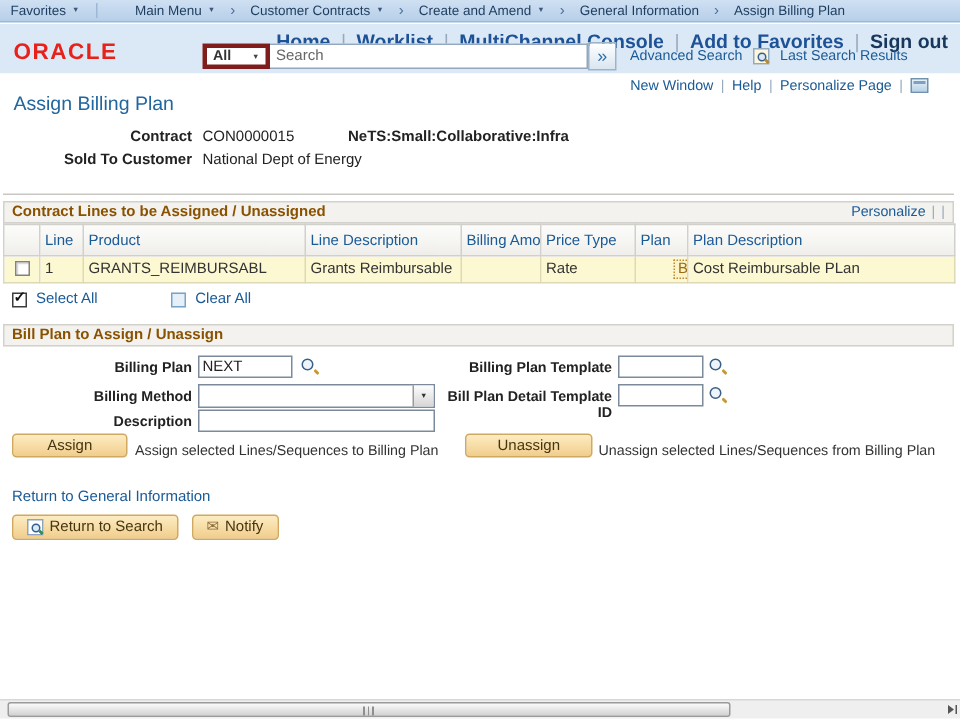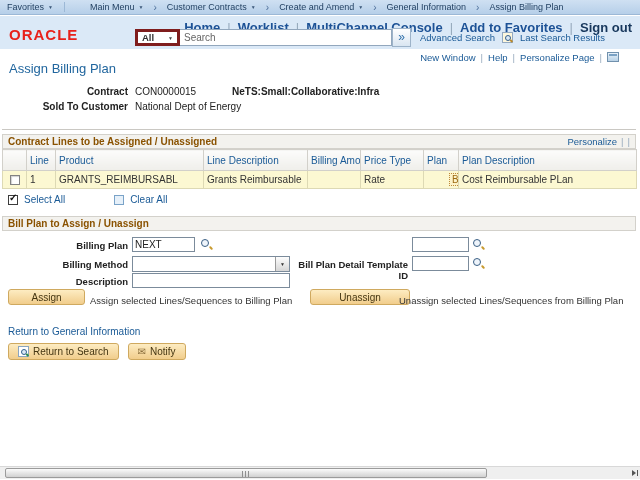--- a/index.html
+++ b/index.html
@@ -278,38 +278,39 @@
     </div>
 
     <div class="sectionbar planbar">
       <span class="sectitle">Bill Plan to Assign / Unassign</span>
     </div>
 
     <span class="flabel" style="top:191px;left:0;width:128px">Billing Plan</span>
     <input class="finput" style="top: 188px; left: 132px; width: 63px;" value="NEXT">
     <span class="lookup" style="top:189px;left:200px"></span>
 
+    <span class="flabel" style="top:191px;left:288px;width:120px">Billing Plan Template</span>
     <input class="finput" style="top: 188px; left: 412px; width: 57px;">
     <span class="lookup" style="top:189px;left:472px"></span>
 
     <span class="flabel" style="top:210px;left:0;width:128px">Billing Method</span>
     <span class="combo" style="top:207px;left:132px">
       <span class="cbtn">▼</span>
     </span>
 
     <span class="flabel" style="top:210px;left:288px;width:120px">Bill Plan Detail Template ID</span>
     <input class="finput" style="top: 207px; left: 412px; width: 57px;">
     <span class="lookup" style="top:208px;left:472px"></span>
 
     <span class="flabel" style="top:227px;left:0;width:128px">Description</span>
     <input class="finput" style="top: 224px; left: 132px; width: 158px;">
 
     <button class="psbtn" style="top:240px;left:8px;width:77px">Assign</button>
     <span class="hint" style="top:246px;left:90px">Assign selected Lines/Sequences to Billing Plan</span>
-    <button class="psbtn" style="top:240px;left:310px;width:100px">Unassign</button>
+    <button class="psbtn" style="top:240px;left:310px;width:85px">Unassign</button>
     <span class="hint" style="top:246px;left:399px">Unassign selected Lines/Sequences from Billing Plan</span>
 
     <a href="#" class="bluelink retlink">Return to General Information</a>
 
     <div class="bottombtns">
       <button class="psbtn bbtn">
         <span class="rts-icon"></span>
         <span>Return to Search</span>
       </button>
       <button class="psbtn bbtn">

